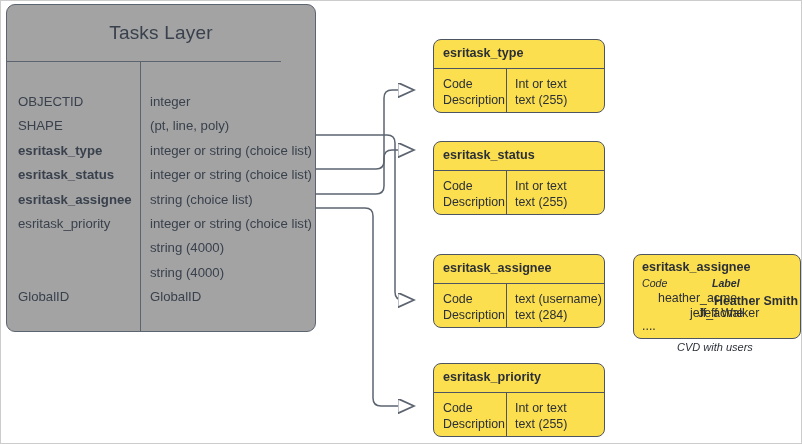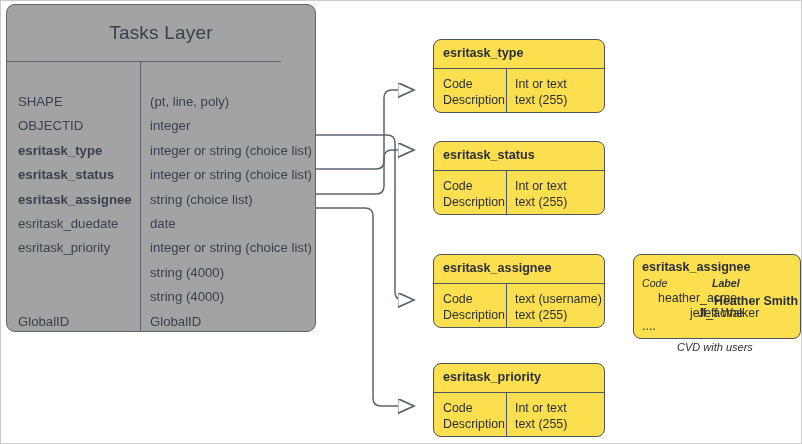--- a/index.html
+++ b/index.html
@@ -220,48 +220,44 @@
   </svg>
 
   <div class="entity-table">
     <div class="entity-title">Tasks Layer</div>
     <div class="entity-header-rule"></div>
     <div class="entity-col-divider"></div>
 
     <div class="field-rows">
 
       <div class="field-row">
+        <span class="field-name">OBJECTID</span>
+        <span class="field-type">integer</span>
+      </div>
+
+      <div class="field-row">
         <span class="field-name">SHAPE</span>
         <span class="field-type">(pt, line, poly)</span>
       </div>
 
       <div class="field-row">
-        <span class="field-name">OBJECTID</span>
-        <span class="field-type">integer</span>
-      </div>
-
-      <div class="field-row">
         <span class="field-name bold">esritask_type</span>
         <span class="field-type">integer or string (choice list)</span>
       </div>
 
       <div class="field-row">
         <span class="field-name bold">esritask_status</span>
         <span class="field-type">integer or string (choice list)</span>
       </div>
 
       <div class="field-row">
         <span class="field-name bold">esritask_assignee</span>
         <span class="field-type">string (choice list)</span>
       </div>
 
-      <div class="field-row">
-        <span class="field-name">esritask_duedate</span>
-        <span class="field-type">date</span>
-      </div>
 
       <div class="field-row">
         <span class="field-name">esritask_priority</span>
         <span class="field-type">integer or string (choice list)</span>
       </div>
 
       <div class="field-row">
         <span class="field-type">string (4000)</span>
       </div>
 
@@ -297,21 +293,21 @@
 text (255)</div>
   </div>
 
   <div class="domain-box" style="left:432px; top:253px; width:172px; height:74px;">
     <div class="domain-box-title">esritask_assignee</div>
     <div class="domain-head-rule"></div>
     <div class="domain-col-divider"></div>
     <div class="domain-left-cell">Code
 Description</div>
     <div class="domain-right-cell">text  (username)
-text (255)</div>
+text (284)</div>
   </div>
 
   <div class="domain-box" style="left:432px; top:362px; width:172px; height:74px;">
     <div class="domain-box-title">esritask_priority</div>
     <div class="domain-head-rule"></div>
     <div class="domain-col-divider"></div>
     <div class="domain-left-cell">Code
 Description</div>
     <div class="domain-right-cell">Int or text
 text (255)</div>

